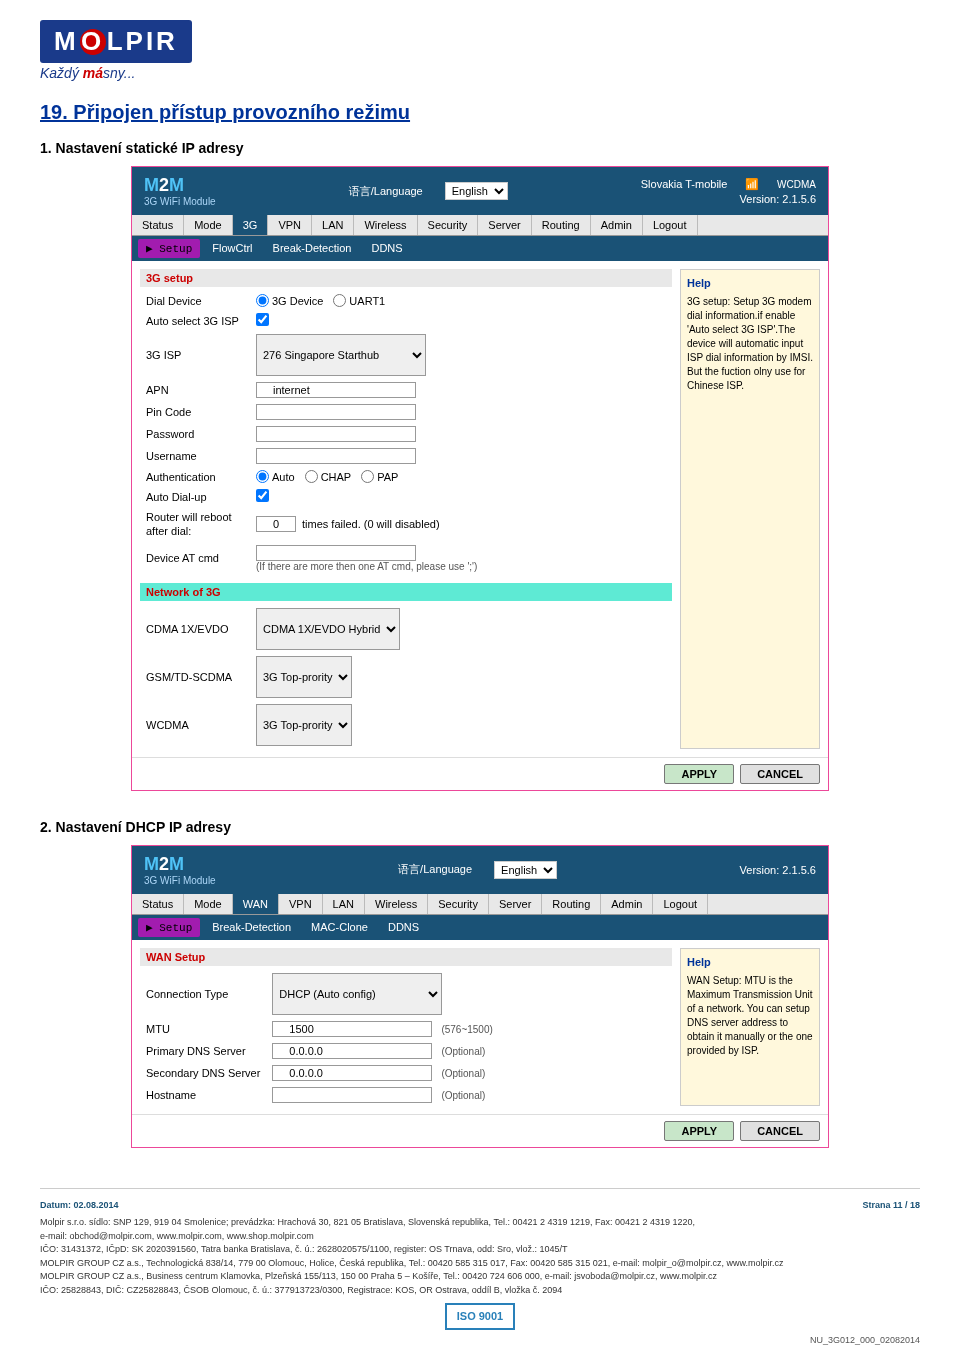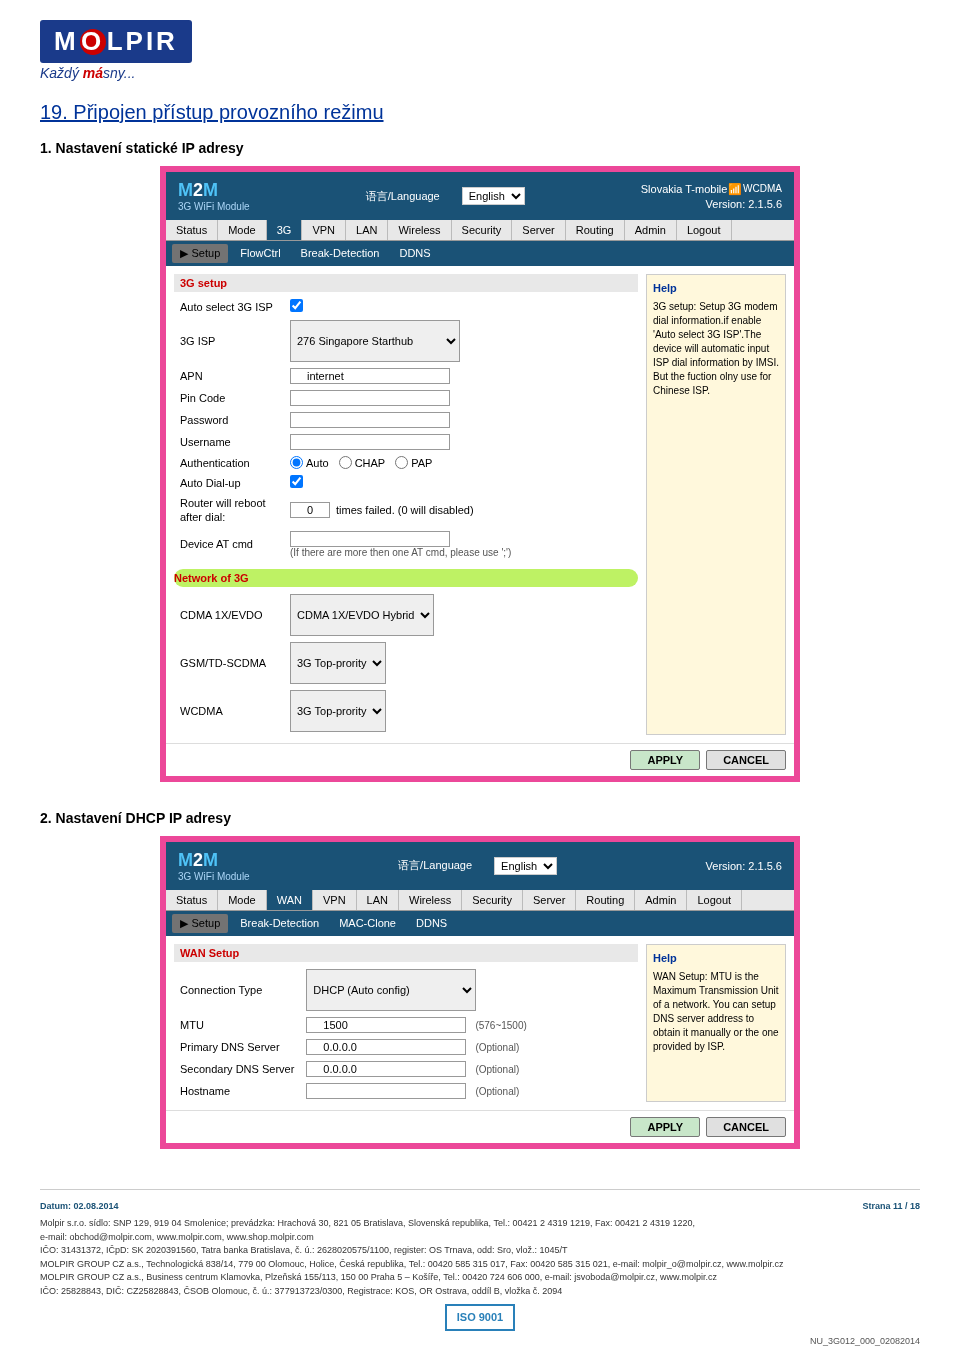--- a/index.html
+++ b/index.html
@@ -18,39 +18,39 @@
     
     .logo-area {
       display: flex;
       align-items: flex-end;
       margin-bottom: 20px;
     }
 
     
     .page-heading {
       font-size: 20px;
-      font-weight: normal;
+      font-weight: bold;
       color: #003399;
       text-decoration: underline;
       margin-bottom: 16px;
     }
 
     .section-title {
       font-size: 14px;
       font-weight: bold;
       margin-bottom: 10px;
       color: #000;
     }
 
     
     .router-panel {
-      border: 6px solid #ec4899;
+      border: 1px solid #ec4899;
       margin-bottom: 28px;
       background: #fff;
-      width: 640px;
+      width: 698px;
       margin-left: auto;
       margin-right: auto;
     }
 
     .router-header {
       background: #1a5276;
       color: #fff;
       padding: 8px 12px;
       display: flex;
       justify-content: space-between;
@@ -112,22 +112,23 @@
       gap: 4px;
     }
     .sub-nav-item {
       padding: 3px 8px;
       font-size: 11px;
       color: #fff;
       cursor: pointer;
       border-radius: 2px;
     }
     .sub-nav-item.active {
-      background: #737373;
+      background: #a21caf;
       color: #000;
+      font-family: Liberation Mono, monospace;
     }
 
     
     .panel-content {
       display: flex;
       gap: 8px;
       padding: 8px;
     }
 
     .panel-main {
@@ -246,28 +247,27 @@
       color: #2980b9;
     }
     .doc-ref {
       text-align: right;
       font-size: 9px;
       color: #555;
       margin-top: 4px;
     }
 
     .sub-section-header {
-      background: #bef264;
-      padding: 3px 0;
+      background: #5eead4;
+      padding: 3px 6px;
       font-weight: bold;
       font-size: 11px;
       color: #cc0000;
       margin-top: 8px;
       margin-bottom: 4px;
-      border-radius: 9px;
     }
   </style>
 </head>
 <body>
 
 <div class="page-container">
 
   <div class="logo-area">
     <div style="display:flex; flex-direction:column; margin-right:20px;">
       <div style="background:#1a3a8a; color:#fff; font-size:26px; font-weight:900; letter-spacing:3px; padding:6px 14px; border-radius:3px; display:flex; align-items:center;">
@@ -294,21 +294,21 @@
         </div>
         <div class="router-brand-subtitle">3G WiFi Module</div>
       </div>
       <div class="router-header-center">
         <span>语言/Language</span>
         <select class="lang-select">
           <option>English</option>
         </select>
       </div>
       <div class="router-header-right">
-        <div style="display:flex; align-items:flex-start; gap:1px;">
+        <div style="display:flex; align-items:center; gap:18px;">
           <span>Slovakia T-mobile</span>
           <span>📶</span>
           <span style="font-size:10px;">WCDMA</span>
         </div>
         <div>
           <span>Version:</span>
           <span>2.1.5.6</span>
         </div>
       </div>
     </div>
@@ -332,20 +332,29 @@
       <div class="sub-nav-item">FlowCtrl</div>
       <div class="sub-nav-item">Break-Detection</div>
       <div class="sub-nav-item">DDNS</div>
     </div>
 
     <div class="panel-content">
       <div class="panel-main">
         <div class="section-header">3G setup</div>
         <table class="form-table">
           <tbody>
+              <tr>
+            <td>Dial Device</td>
+            <td>
+              <div class="radio-group">
+                <label><input type="radio" name="dial" checked="" style=""> 3G Device</label>
+                <label><input type="radio" name="dial" style=""> UART1</label>
+              </div>
+            </td>
+          </tr>
           <tr>
             <td>Auto select 3G ISP</td>
             <td><input type="checkbox" checked="" style=""></td>
           </tr>
           <tr>
             <td>3G ISP</td>
             <td>
               <select style="width:170px; font-size:11px;">
                 <option>276 Singapore Starthub</option>
               </select>

